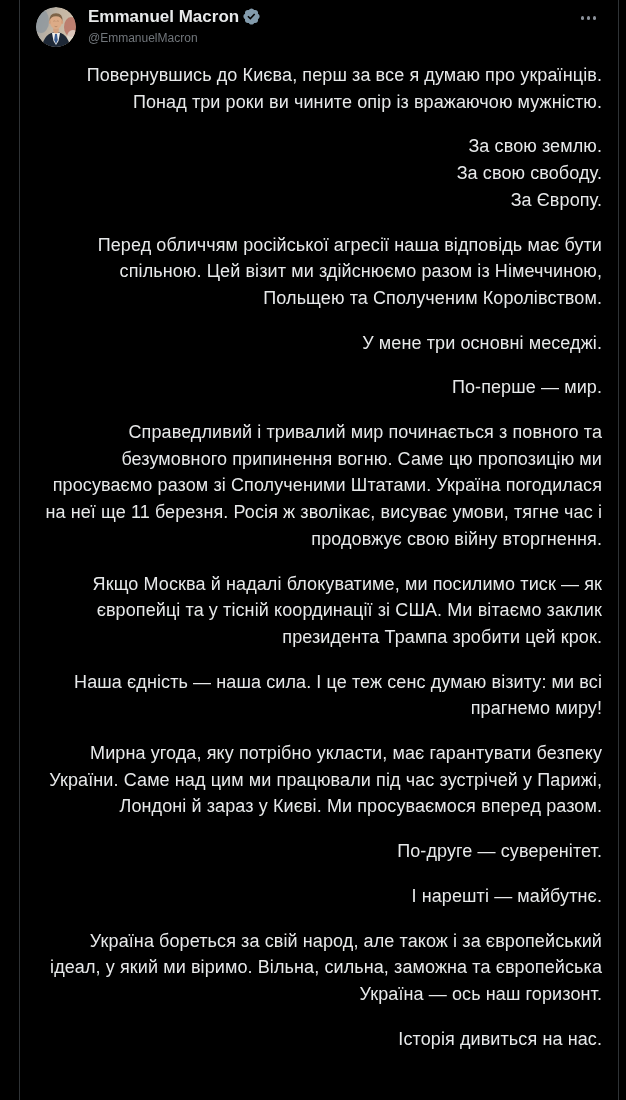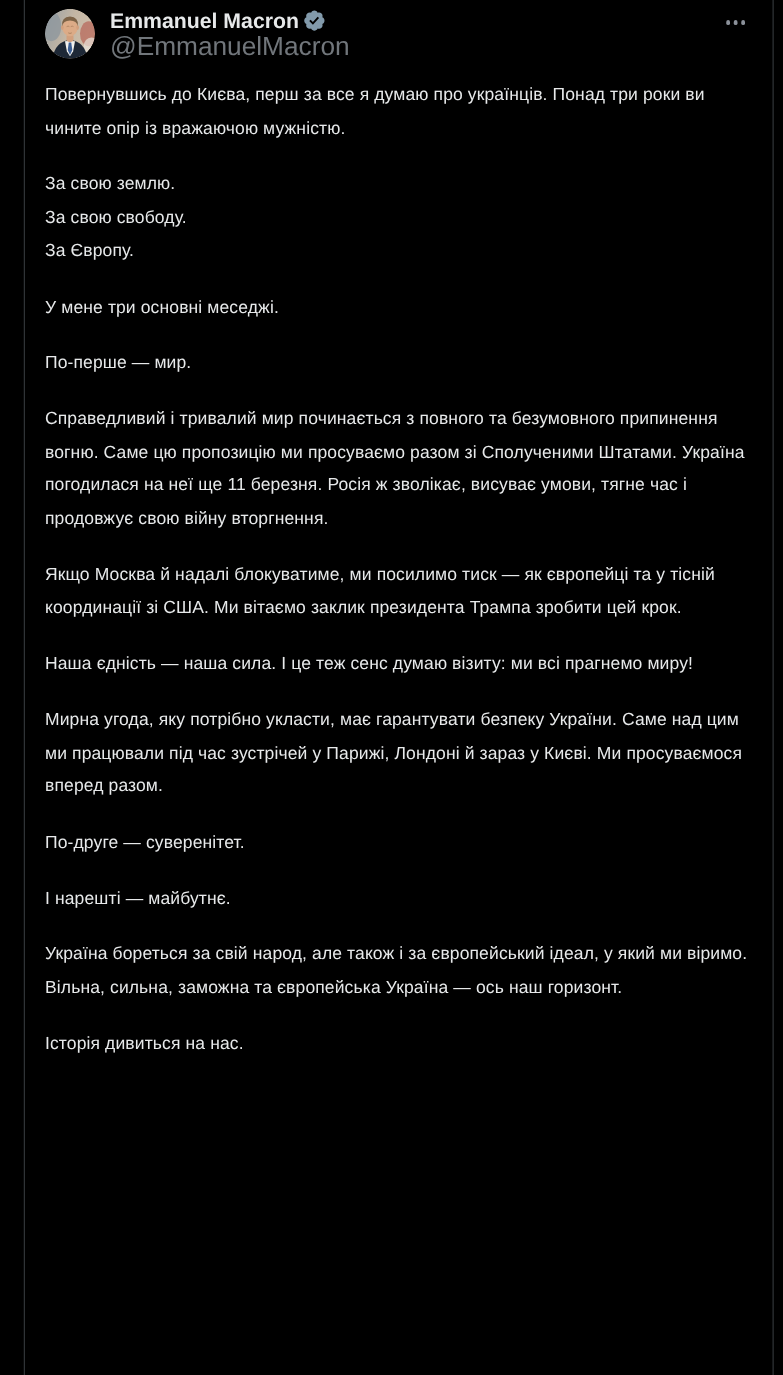--- a/index.html
+++ b/index.html
@@ -59,21 +59,21 @@
     color: var(--text-primary);
     white-space: nowrap;
   }
   .verified-icon {
     width: 19px;
     height: 19px;
     margin-left: 3px;
     display: inline-block;
   }
   .author-handle {
-    font-size: 21px;
+    font-size: 12px;
     line-height: 20px;
     color: var(--text-secondary);
     margin-top: 1px;
     cursor: pointer;
   }
   .more-button {
     position: absolute;
     right: 2px;
     top: 12px;
     display: flex;
@@ -83,24 +83,25 @@
     border-radius: 50%;
   }
   .more-button .dot {
     width: 3.5px;
     height: 3.5px;
     border-radius: 50%;
     background: #8b919a;
   }
   .tweet-text {
     margin-top: 14px;
-    font-size: 14px;
+    font-size: 18px;
     line-height: 26.7px;
     color: var(--text-primary);
     letter-spacing: 0.1px;
+    text-align: right;
   }
   .tweet-paragraph {
     white-space: pre-line;
     margin-bottom: 18px;
   }
   .tweet-paragraph:last-child { margin-bottom: 1px; }
 </style>
 </head>
 <body>
 
@@ -166,20 +167,21 @@
         <span class="dot"></span>
         <span class="dot"></span>
       </div>
     </header>
 
     <div class="tweet-text">
         <div class="tweet-paragraph">Повернувшись до Києва, перш за все я думаю про українців. Понад три роки ви чините опір із вражаючою мужністю.</div>
         <div class="tweet-paragraph">За свою землю.
 За свою свободу.
 За Європу.</div>
+        <div class="tweet-paragraph">Перед обличчям російської агресії наша відповідь має бути спільною. Цей візит ми здійснюємо разом із Німеччиною, Польщею та Сполученим Королівством.</div>
         <div class="tweet-paragraph">У мене три основні меседжі.</div>
         <div class="tweet-paragraph">По-перше — мир.</div>
         <div class="tweet-paragraph">Справедливий і тривалий мир починається з повного та безумовного припинення вогню. Саме цю пропозицію ми просуваємо разом зі Сполученими Штатами. Україна погодилася на неї ще 11 березня. Росія ж зволікає, висуває умови, тягне час і продовжує свою війну вторгнення.</div>
         <div class="tweet-paragraph">Якщо Москва й надалі блокуватиме, ми посилимо тиск — як європейці та у тісній координації зі США. Ми вітаємо заклик президента Трампа зробити цей крок.</div>
         <div class="tweet-paragraph">Наша єдність — наша сила. І це теж сенс думаю візиту: ми всі прагнемо миру!</div>
         <div class="tweet-paragraph">Мирна угода, яку потрібно укласти, має гарантувати безпеку України. Саме над цим ми працювали під час зустрічей у Парижі, Лондоні й зараз у Києві. Ми просуваємося вперед разом.</div>
         <div class="tweet-paragraph">По-друге — суверенітет.</div>
         <div class="tweet-paragraph">І нарешті — майбутнє.</div>
         <div class="tweet-paragraph">Україна бореться за свій народ, але також і за європейський ідеал, у який ми віримо. Вільна, сильна, заможна та європейська Україна — ось наш горизонт.</div>
         <div class="tweet-paragraph">Історія дивиться на нас.</div>

